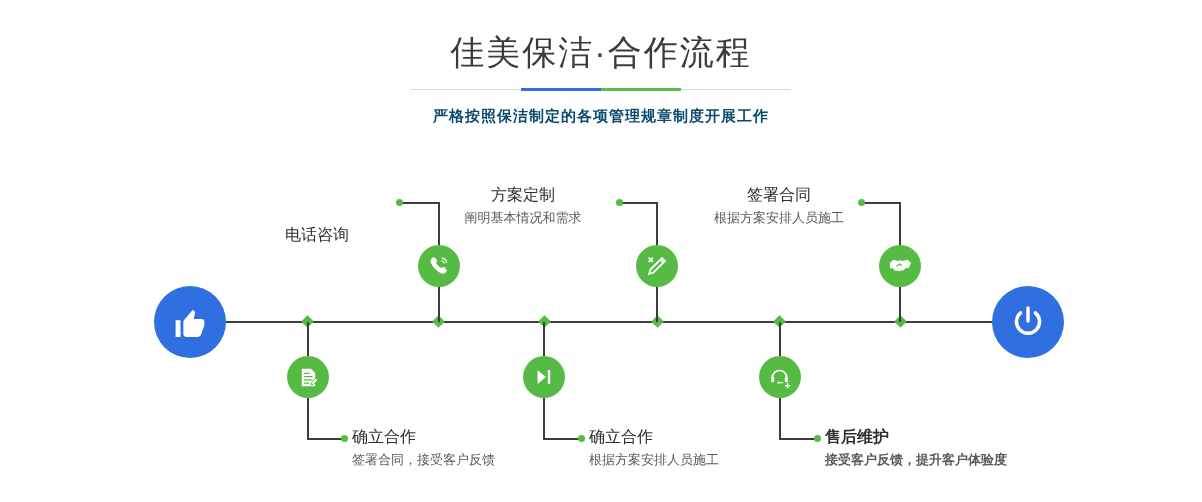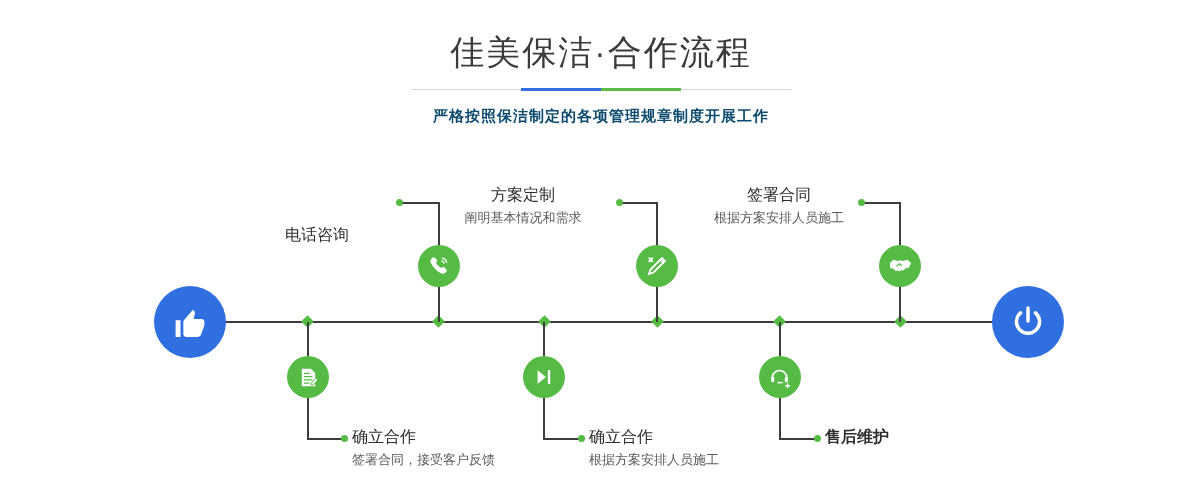--- a/index.html
+++ b/index.html
@@ -310,16 +310,17 @@
           <path d="M19.4 18.6v4.2M17.3 20.7h4.2" stroke="#ffffff" stroke-width="1.5" stroke-linecap="round"></path>
         </svg>
       </span>
     </div>
     <div class="conn-v" style="left:779px; top:162px; height:34px;"></div>
     <div class="conn-v" style="left:779px; top:238px; height:42px;"></div>
     <div class="conn-h" style="left:779px; top:278px; width:38px;"></div>
     <div class="dot" style="left:814px; top:275px;"></div>
     <div class="label-block label-left-align" style="left:825px; top:266px;font-weight:bold;">
       <div class="label-title">售后维护</div>
+      <div class="label-desc">接受客户反馈，提升客户体验度</div>
     </div>
 
   </div>
 </div>
 
 </body></html>

